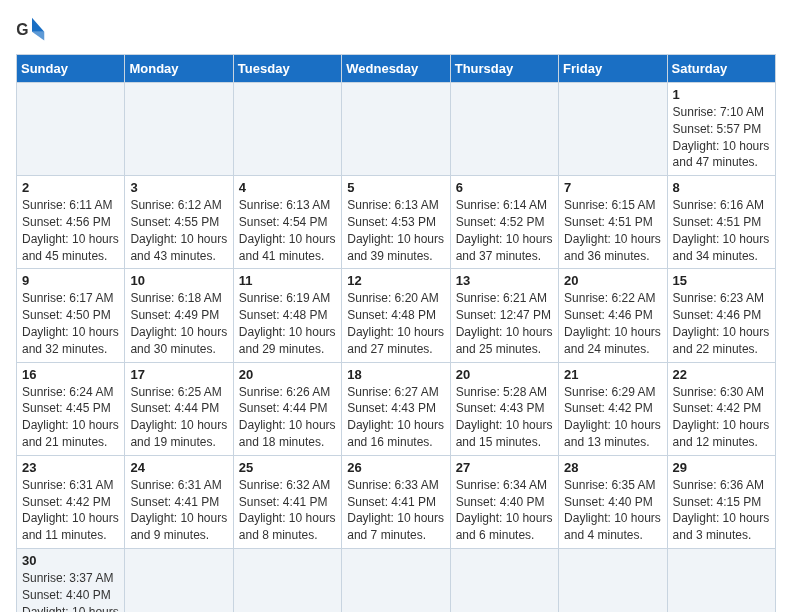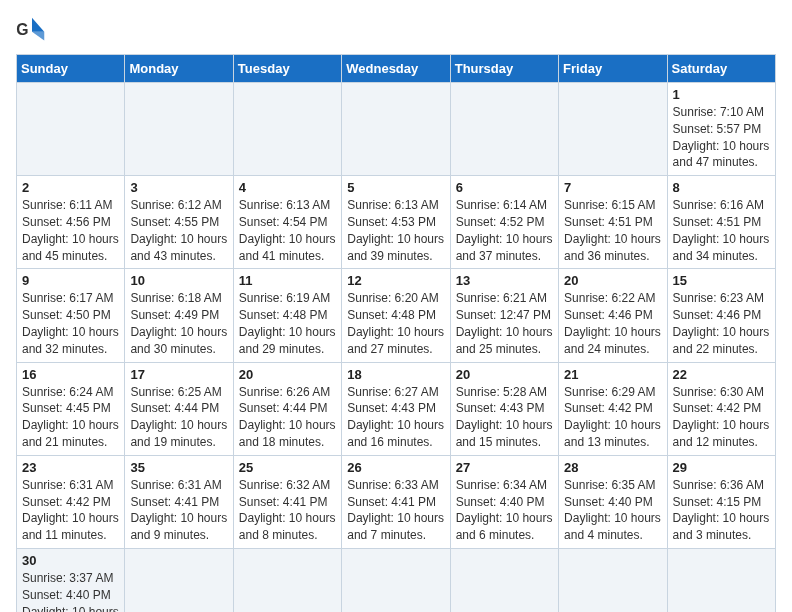--- a/index.html
+++ b/index.html
@@ -270,21 +270,21 @@
         </td>
       </tr>
       <tr>
         <td>
           <span class="day-num">23</span>
           <div class="day-info">Sunrise: 6:31 AM
 Sunset: 4:42 PM
 Daylight: 10 hours and 11 minutes.</div>
         </td>
         <td>
-          <span class="day-num">35</span>
+          <span class="day-num">24</span>
           <div class="day-info">Sunrise: 6:31 AM
 Sunset: 4:41 PM
 Daylight: 10 hours and 9 minutes.</div>
         </td>
         <td>
           <span class="day-num">25</span>
           <div class="day-info">Sunrise: 6:32 AM
 Sunset: 4:41 PM
 Daylight: 10 hours and 8 minutes.</div>
         </td>

